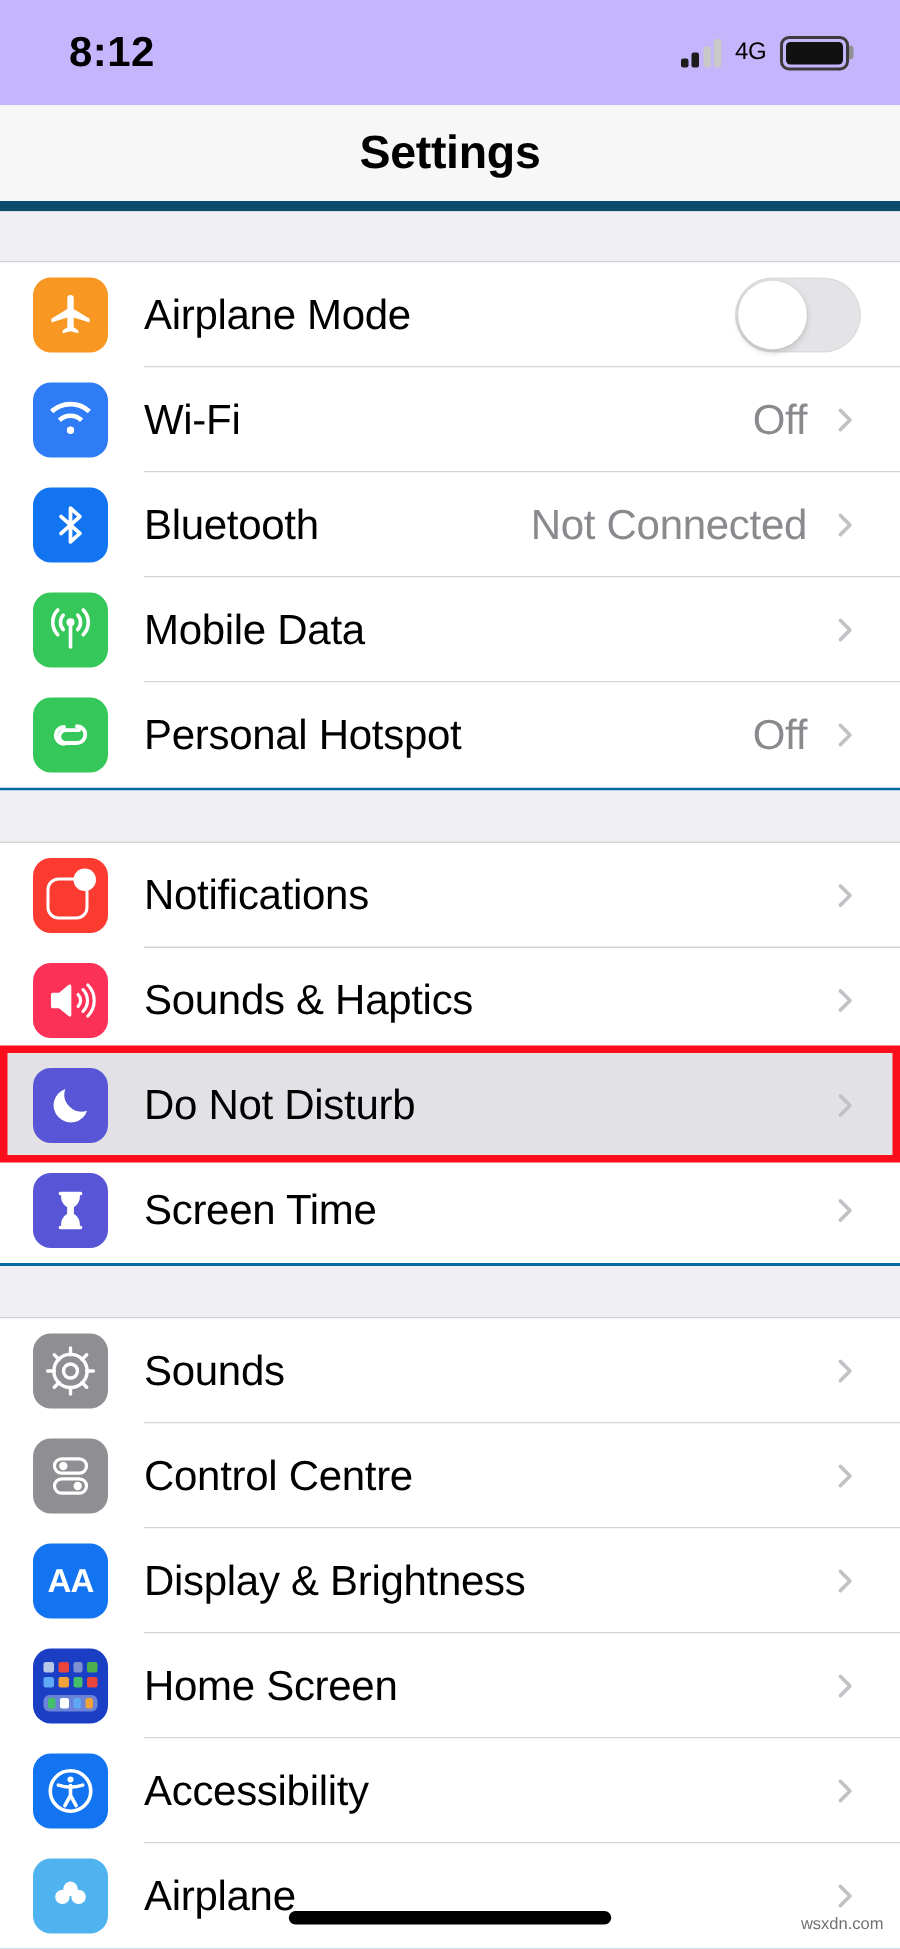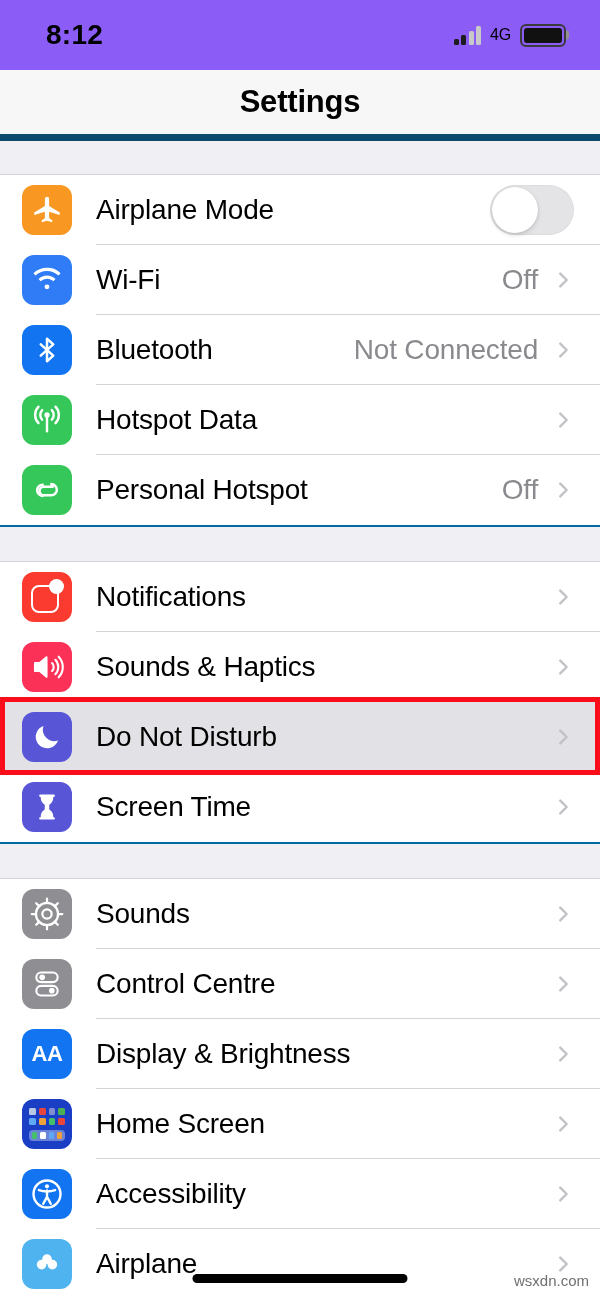--- a/index.html
+++ b/index.html
@@ -12,21 +12,21 @@
     height: 1299px;
     font-family: "Liberation Sans", sans-serif;
     -webkit-font-smoothing: antialiased;
     overflow: hidden;
     position: relative;
   }
 
   
   .statusbar {
     height: 70px;
-    background: #8b5cf6;
+    background: #c4b5fd;
     display: flex;
     align-items: center;
     justify-content: space-between;
     padding: 0 34px 0 46px;
     box-sizing: border-box;
   }
   .status-time {
     font-size: 28px;
     font-weight: 600;
     color: #000;
@@ -294,21 +294,21 @@
     height: 9px;
     border-radius: 5px;
     background: #000;
     z-index: 30;
   }
 
   .watermark {
     position: absolute;
     right: 11px;
     bottom: 10px;
-    font-size: 15px;
+    font-size: 11px;
     color: #707070;
     z-index: 30;
     font-family: "Liberation Sans", sans-serif;
   }
 </style>
 </head>
 <body>
 
 <div class="statusbar">
   <div class="status-time">8:12</div>
@@ -381,21 +381,21 @@
         </div>
         <div class="row">
           <div class="row-icon ic-cell">
             <svg width="34" height="34" viewBox="0 0 24 24" fill="none" stroke="#fff" stroke-width="1.7" stroke-linecap="round">
               <circle cx="12" cy="8.4" r="1.9" fill="#fff" stroke="none"></circle>
               <path d="M12 10.3V20"></path>
               <path d="M8.6 5A5 5 0 0 0 8.6 11.8M15.4 5a5 5 0 0 1 0 6.8"></path>
               <path d="M6 2.6a8.3 8.3 0 0 0 0 11.6M18 2.6a8.3 8.3 0 0 1 0 11.6"></path>
             </svg>
           </div>
-          <div class="row-label">Hotspot Data</div>
+          <div class="row-label">Mobile Data</div>
           <div class="chev">
             <svg width="22" height="22" viewBox="0 0 24 24" fill="none" stroke="#c2c2c6" stroke-width="2.6" stroke-linecap="round" stroke-linejoin="round">
               <path d="M9 5l7 7-7 7"></path>
             </svg>
           </div>
           <div class="sep"></div>
         </div>
         <div class="row last">
           <div class="row-icon ic-hotspot">
             <svg width="32" height="32" viewBox="0 0 24 24" fill="none" stroke="#fff" stroke-width="1.9" stroke-linecap="round">

